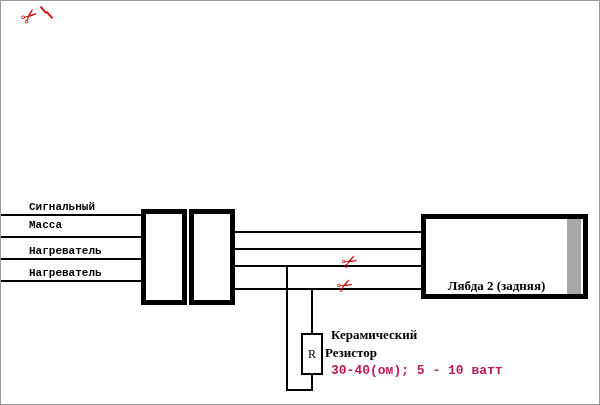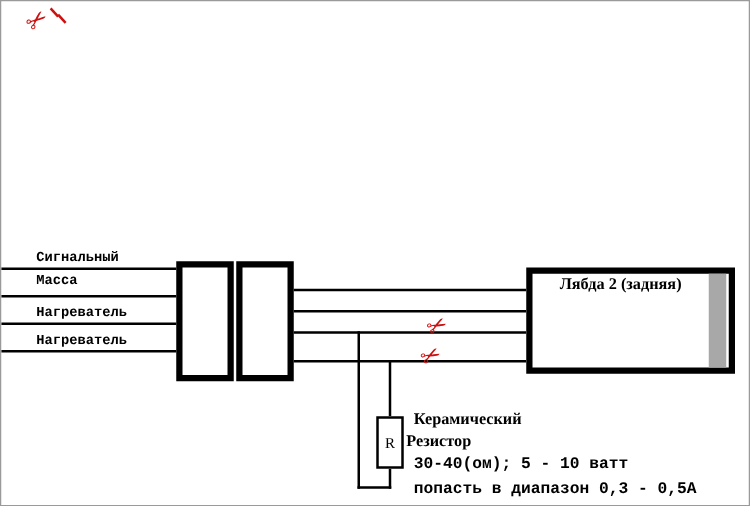--- a/index.html
+++ b/index.html
@@ -29,35 +29,35 @@
   .hwire { position:absolute; height:2px; background:#000; }
   .vwire { position:absolute; width:2px;  background:#000; }
 
   
   .conn { position:absolute; top:208px; width:46px; height:96px;
           border:5px solid #000; background:#fff; }
 
   
   .lambda { position:absolute; left:420px; top:213px; width:167px; height:85px;
             border:5px solid #000; background:#fff; display:flex;
-            align-items:flex-start; justify-content:center; }
+            align-items:flex-end; justify-content:center; }
   .lambda .stripe { position:absolute; top:0; bottom:0; right:2px; width:14px;
                     background:#a8a8a8; }
   .lambda .label { font-family:"Liberation Serif", serif; font-weight:bold;
                    font-size:13px; color:#000; padding-right:16px; }
 
   
   .resistor { position:absolute; left:300px; top:332px; width:22px; height:42px;
               border:2px solid #000; background:#fff; display:flex;
               align-items:center; justify-content:center;
               font-family:"Liberation Serif", serif; font-size:12px; color:#000; }
   .caption { position:absolute; font-family:"Liberation Serif", serif;
              font-weight:bold; font-size:13px; color:#000; }
   .spec { position:absolute; font-family:"Liberation Mono", monospace;
-          font-weight:bold; font-size:13px; color:#000000; }
+          font-weight:bold; font-size:13px; color:#be185d; }
 </style>
 </head>
 <body>
 
 <div class="canvas">
 
   <span class="scissors legend-sc">✂</span>
   <i class="hatch h1"></i>
   <i class="hatch h2"></i>
 
@@ -95,15 +95,14 @@
   <div class="vwire" style="left:310px; top:374px; height:16px;"></div>
   <div class="hwire" style="left:285px; top:388px; width:27px;"></div>
 
   <div class="resistor">
     <span>R</span>
   </div>
 
   <span class="caption" style="left:330px; top:326px;">Керамический</span>
   <span class="caption" style="left:324px; top:344px;font-family:Liberation Serif, serif;">Резистор</span>
   <span class="spec" style="left:330px; top:362px;">30-40(ом); 5 - 10 ватт</span>
-  <span class="spec" style="left:330px; top:382px;">попасть в диапазон 0,3 - 0,5А</span>
 
 </div>
 
 </body></html>

